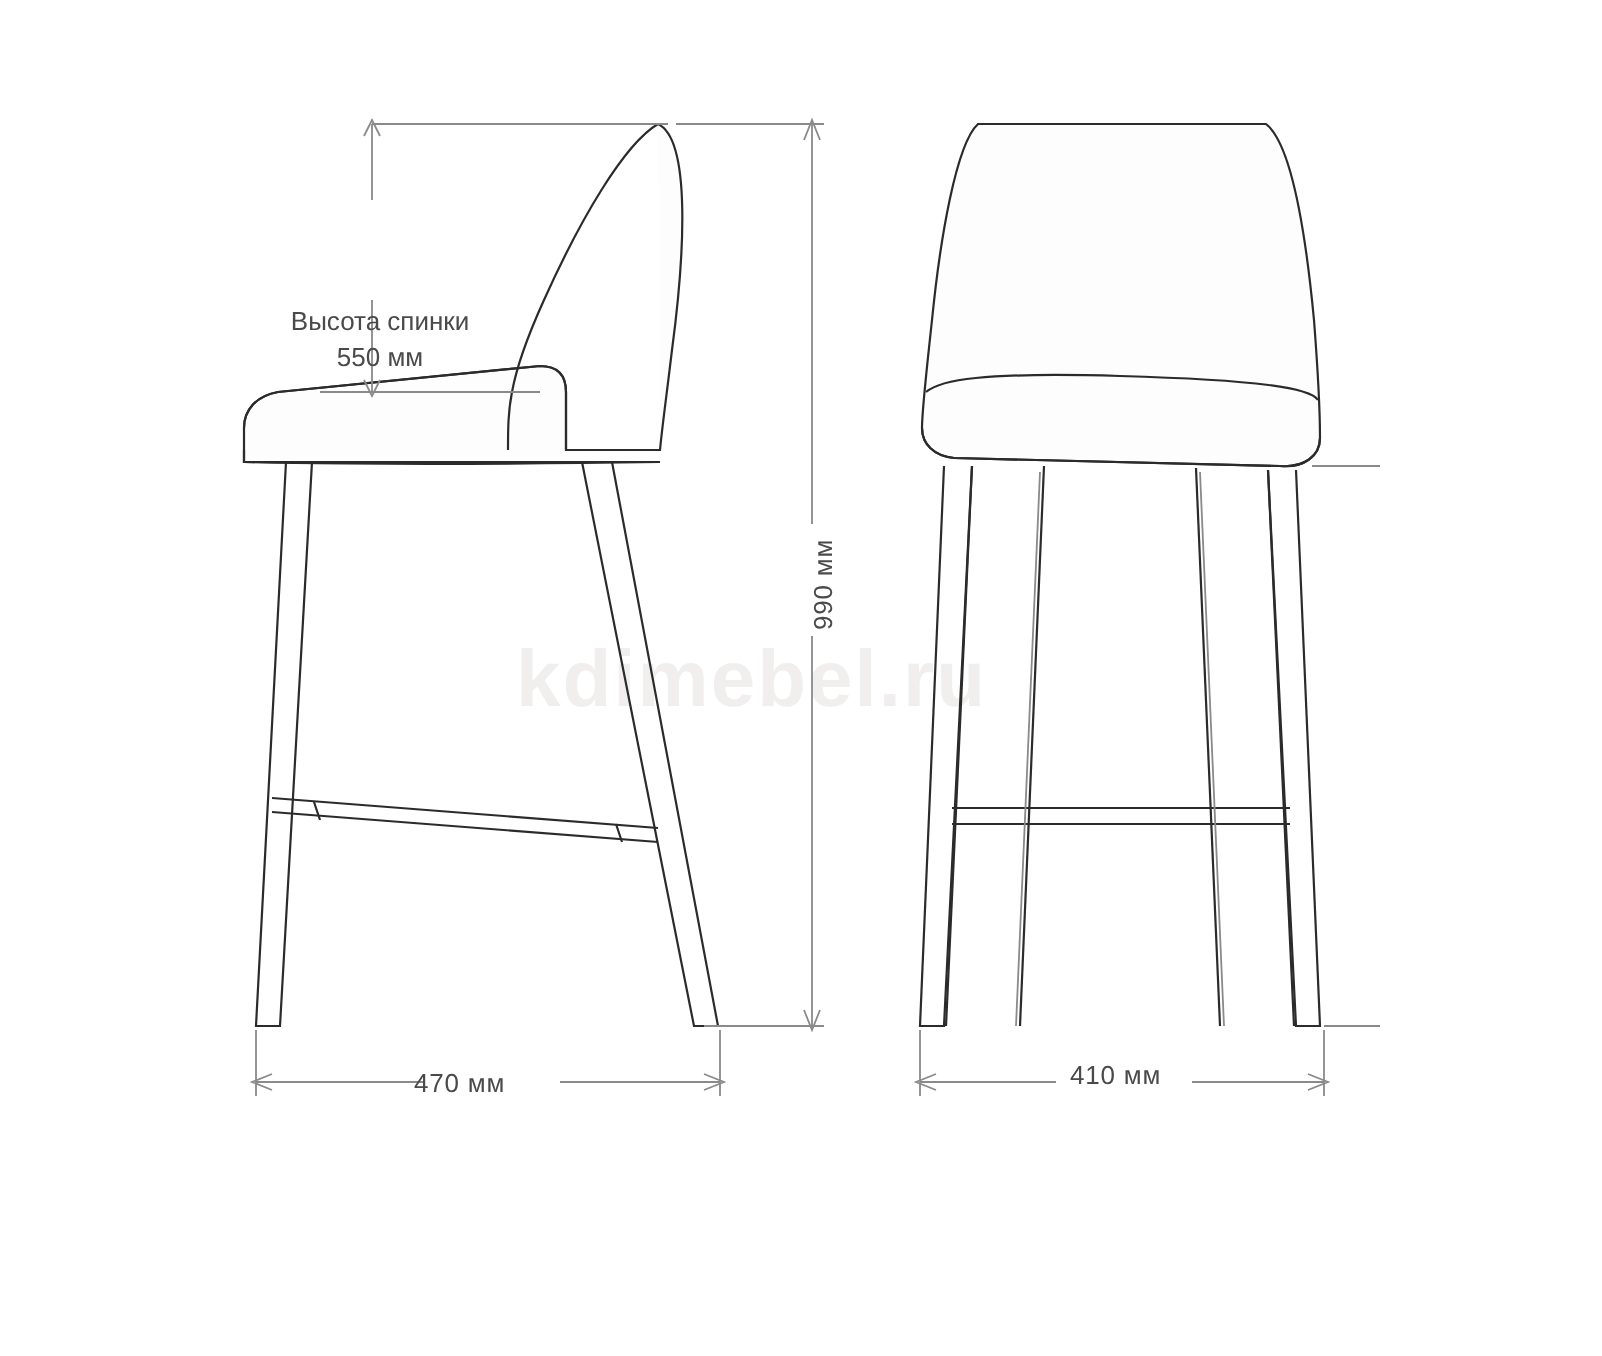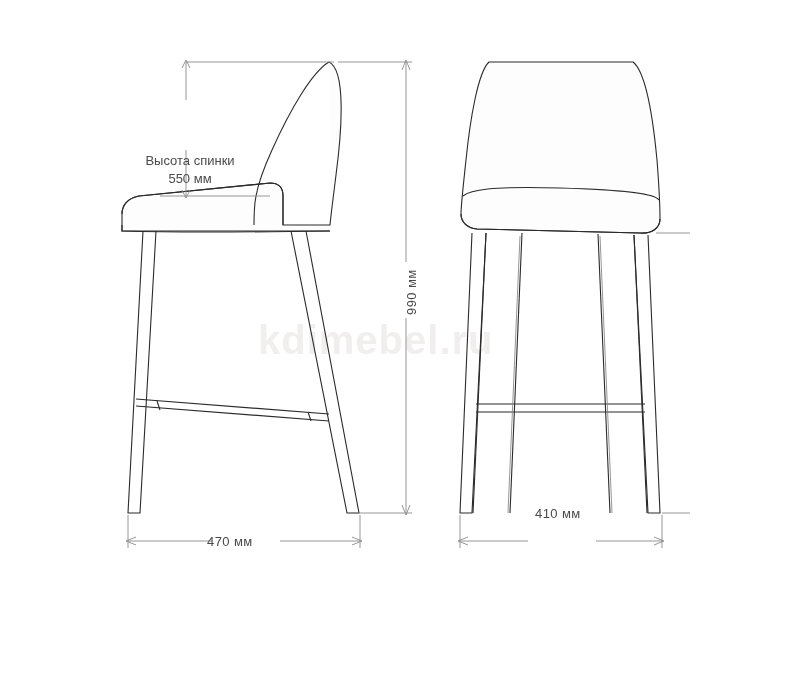--- a/index.html
+++ b/index.html
@@ -145,15 +145,15 @@
 
   <div class="backrest-label" style="left:135px; top:105px; width:110px;margin-top:47px;">
     <span>Высота спинки</span><br>
     <span>550 мм</span>
   </div>
 
   <div class="dim-label vert" style="left:404px; top:315px;">990 мм</div>
 
   <div class="dim-label" style="left:207px; top:534px;">470 мм</div>
 
-  <div class="dim-label" style="left:535px; top:506px;">410 мм</div>
+  <div class="dim-label" style="left:535px; top:530px;">410 мм</div>
 
 </div>
 
 </body></html>

